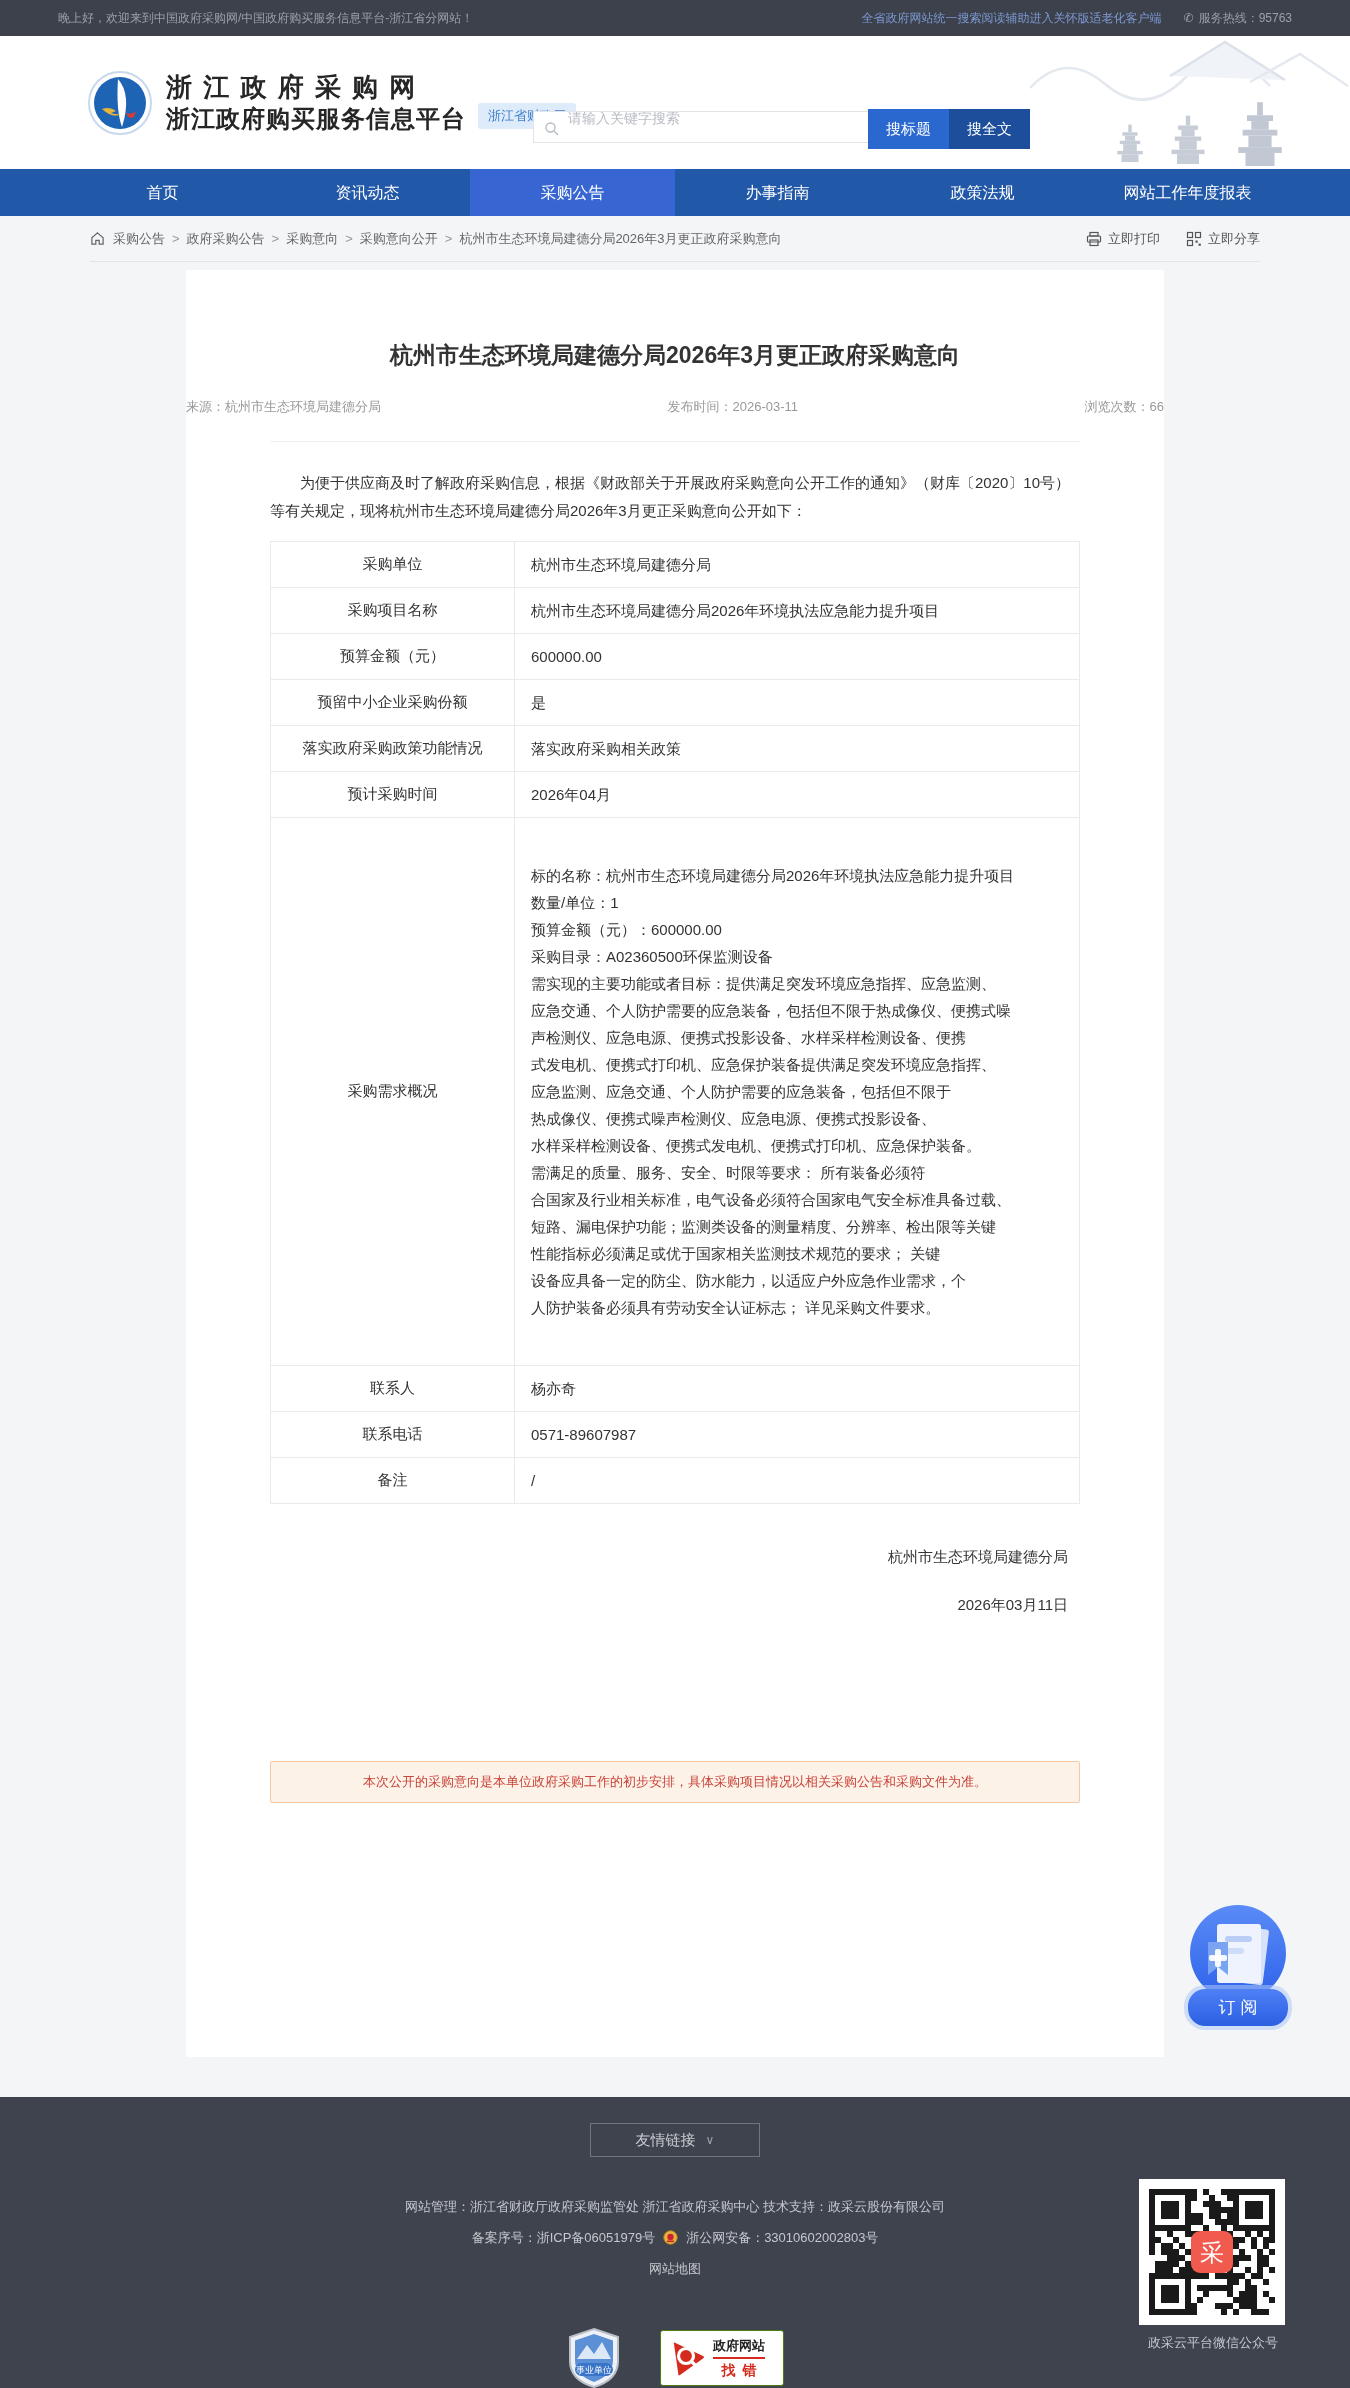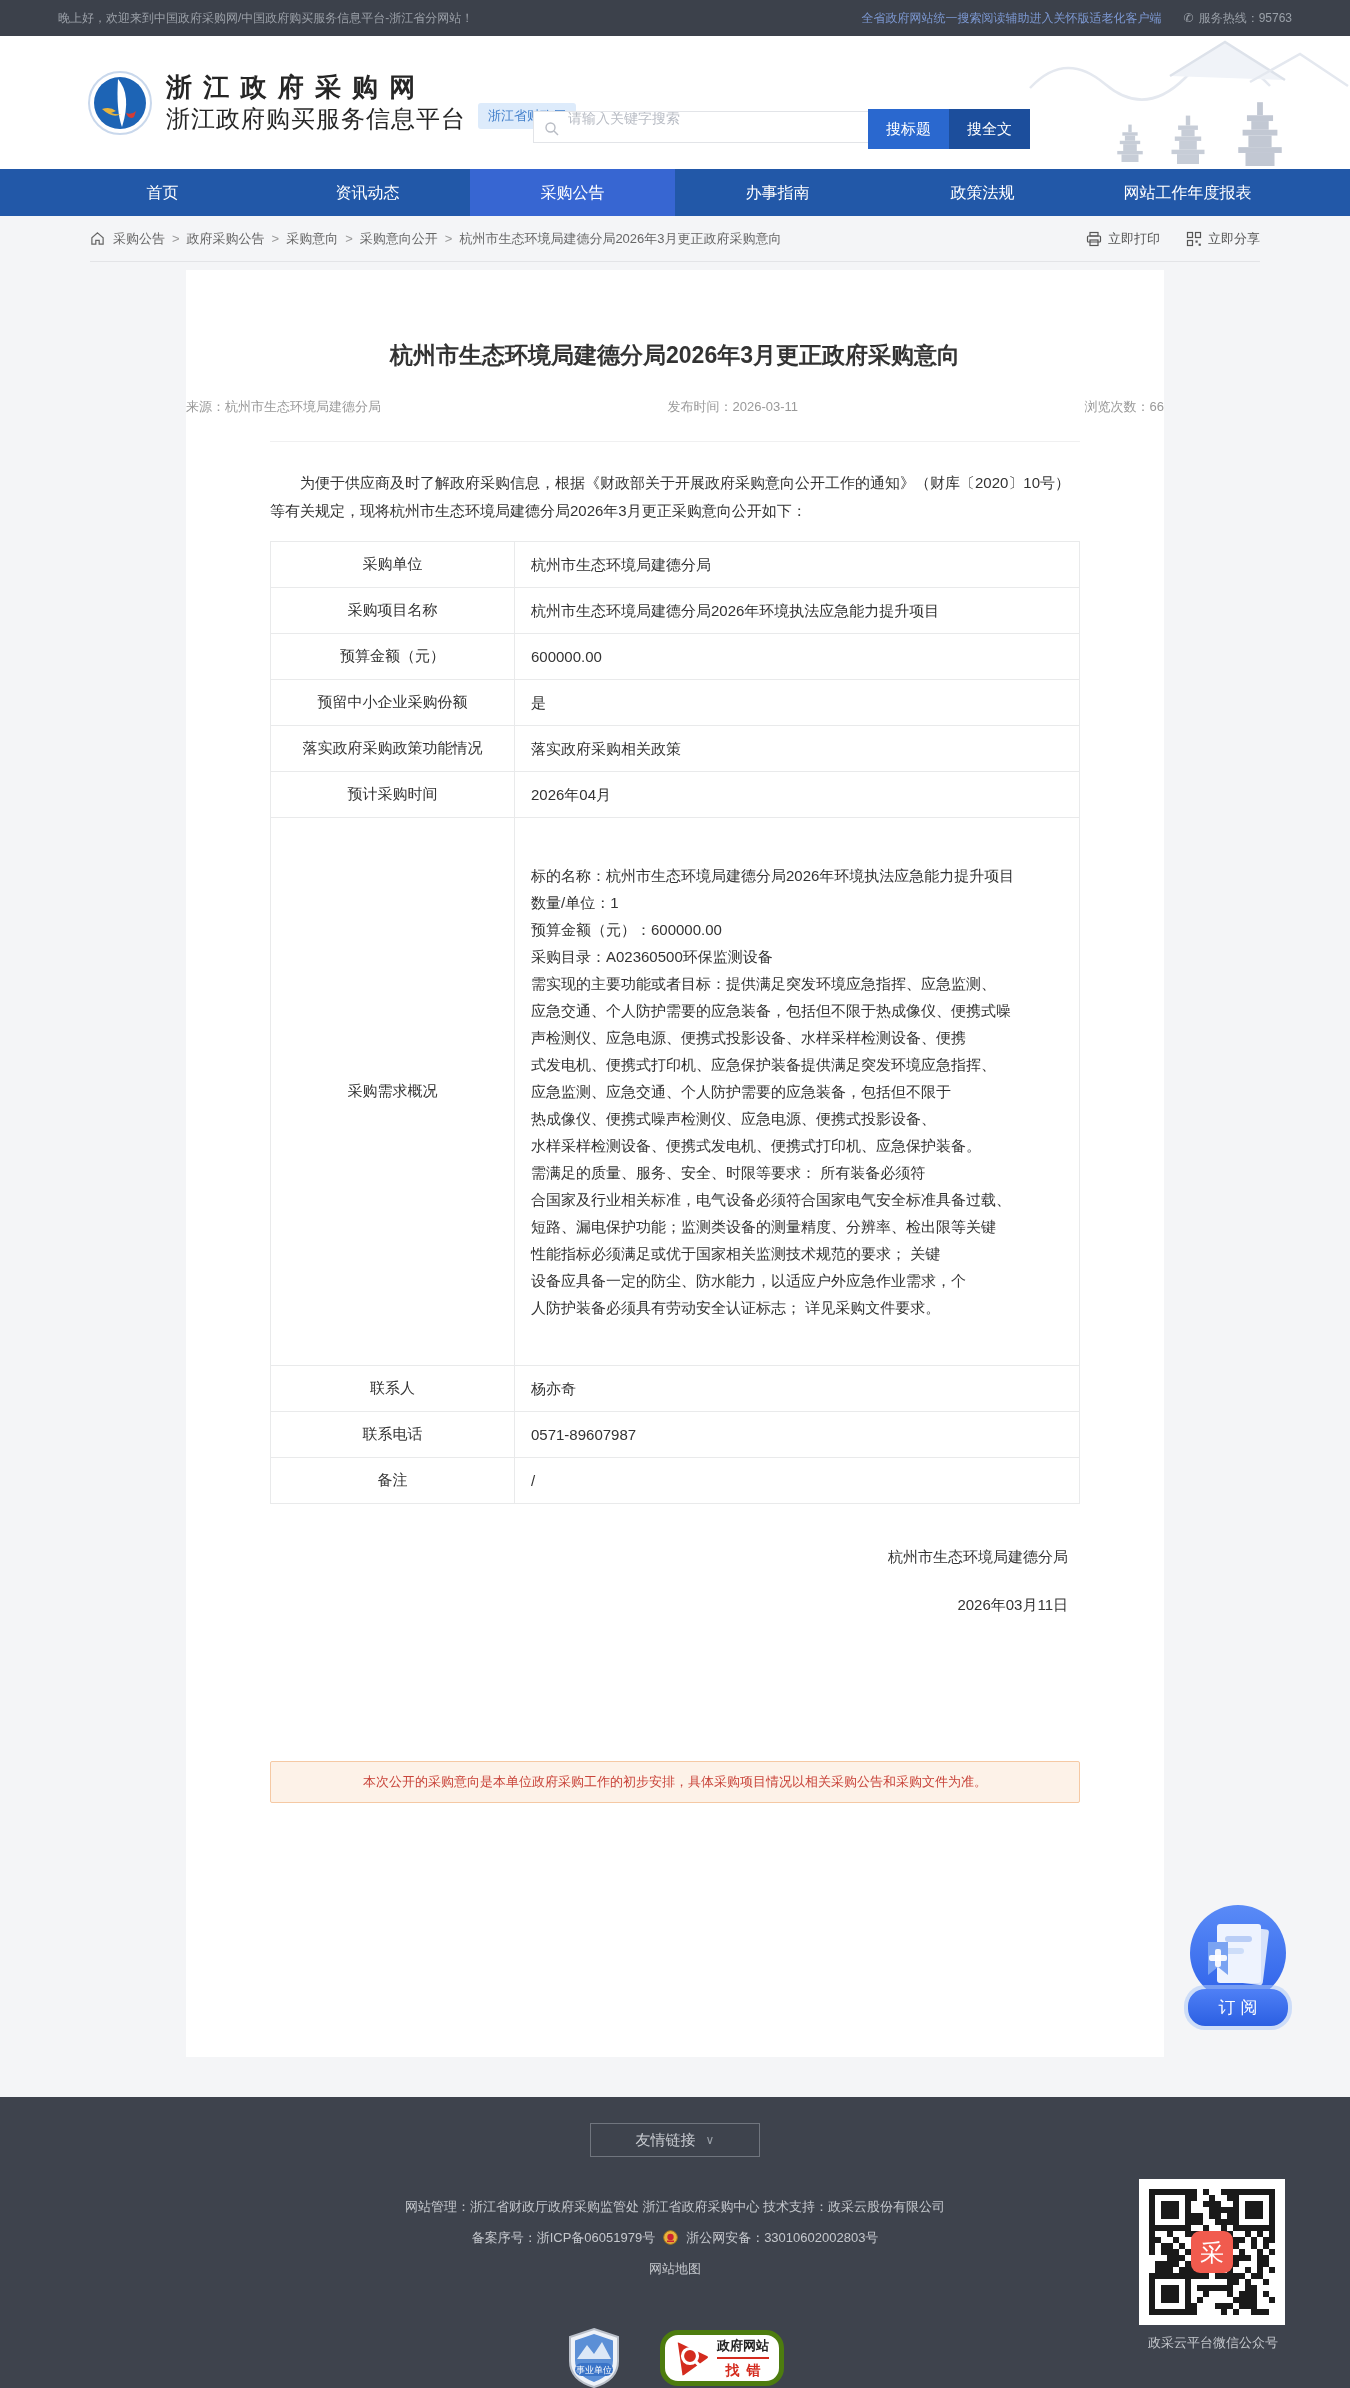--- a/index.html
+++ b/index.html
@@ -16,21 +16,21 @@
   .tb-greeting { color: #9ba0a8; }
   .tb-right { margin-left: auto; display: flex; align-items: center; gap: 22px; }
   .tb-link { color: var(--link_blue); cursor: pointer; }
   .tb-hotline { color: #9aa0a8; display: flex; align-items: center; gap: 5px; }
 
   
   .header { height: 133px; background: #fff; position: relative; }
   .logo-wrap { position: absolute; left: 88px; top: 50%; transform: translateY(-50%); display: flex; align-items: center; gap: 14px; }
   .logo-text { position: relative; }
   .site-name { font-size: 26px; font-weight: 700; color: #262626; letter-spacing: 2px; line-height: 1.25; }
-  .site-sub  { font-size: 24px; font-weight: 400; color: #262626; letter-spacing: 1px; line-height: 1.25; }
+  .site-sub  { font-size: 24px; font-weight: 700; color: #262626; letter-spacing: 1px; line-height: 1.25; }
   .gov-badge { position: absolute; left: calc(100% + 12px); top: 32px; background: var(--badge_bg); color: var(--badge_text); font-size: 13px; padding: 4px 10px; border-radius: 3px; white-space: nowrap; }
   .search-wrap { position: absolute; left: 533px; top: 73px; width: 497px; height: 40px; display: flex; }
   .search-box { position: relative; flex: 1; }
   .search-box svg { position: absolute; left: 11px; top: 12px; }
   .search-input { width: 100%; height: 32px; border: 1px solid #e2e4e8; border-right: none; padding: 0 10px 17px 34px; font-size: 14px; outline: none; color: #333; font-family: inherit; }
   .search-input::placeholder { color: #b8bcc4; }
   .btn-search { width: 81px; height: 40px; border: none; color: #fff; font-size: 15px; cursor: pointer; font-family: inherit; }
   .btn-title { background: var(--btn_title); }
   .btn-full  { background: var(--btn_full); }
   .header-art { position: absolute; right: 0; top: 0; }
@@ -74,21 +74,21 @@
   .friend-chevron { font-size: 12px; color: #9aa0a8; }
   .footer-lines { margin-top: 60px; text-align: center; font-size: 13px; color: #c5c8cd; line-height: 31px; }
   .beian-row { display: flex; justify-content: center; align-items: center; gap: 8px; }
   .beian-row span { cursor: pointer; }
   .sitemap { cursor: pointer; }
   .footer-qr { position: absolute; right: 63px; top: 82px; width: 148px; text-align: center; }
   .footer-qr svg { display: block; background: #fff; }
   .qr-caption { margin-top: 9px; font-size: 13px; color: #c5c8cd; }
   .footer-badges { position: absolute; left: 50%; transform: translateX(-50%); bottom: 5px; display: flex; align-items: center; gap: 38px; }
   .badge-shield { cursor: pointer; }
-  .badge-find { width: 124px; height: 56px; background: #fff; border: 5px solid #4d7c0f; border-radius: 18px; display: flex; align-items: center; padding: 6px; gap: 4px; cursor: pointer; }
+  .badge-find { width: 124px; height: 56px; background: #fff; border: 1px solid #4d7c0f; border-radius: 3px; display: flex; align-items: center; padding: 6px; gap: 4px; cursor: pointer; }
   .bf-texts { display: flex; flex-direction: column; align-items: center; }
   .bf-title { font-size: 13px; color: #222; border-bottom: 2px solid #d42b1e; padding-bottom: 2px; font-weight: 700; white-space: nowrap; }
   .bf-action { margin-top: 3px; font-size: 14px; color: #d42b1e; letter-spacing: 7px; padding-left: 7px; font-weight: 700; }
 </style>
 </head>
 <body>
 
 <div class="topbar">
   <span class="tb-greeting">晚上好，欢迎来到中国政府采购网/中国政府购买服务信息平台-浙江省分网站！</span>
   <div class="tb-right">

